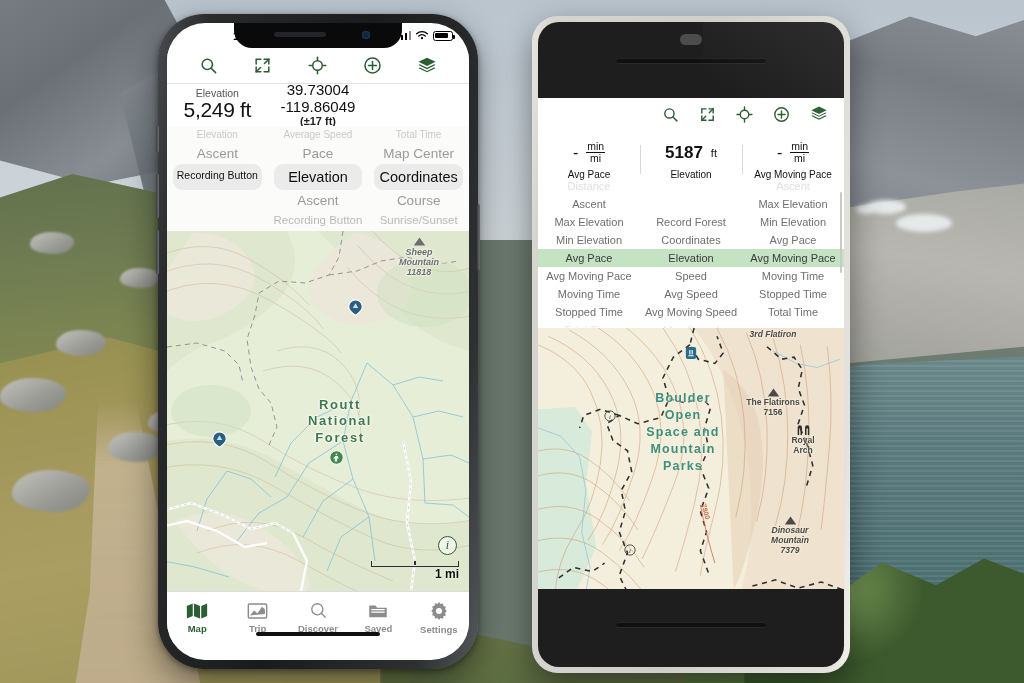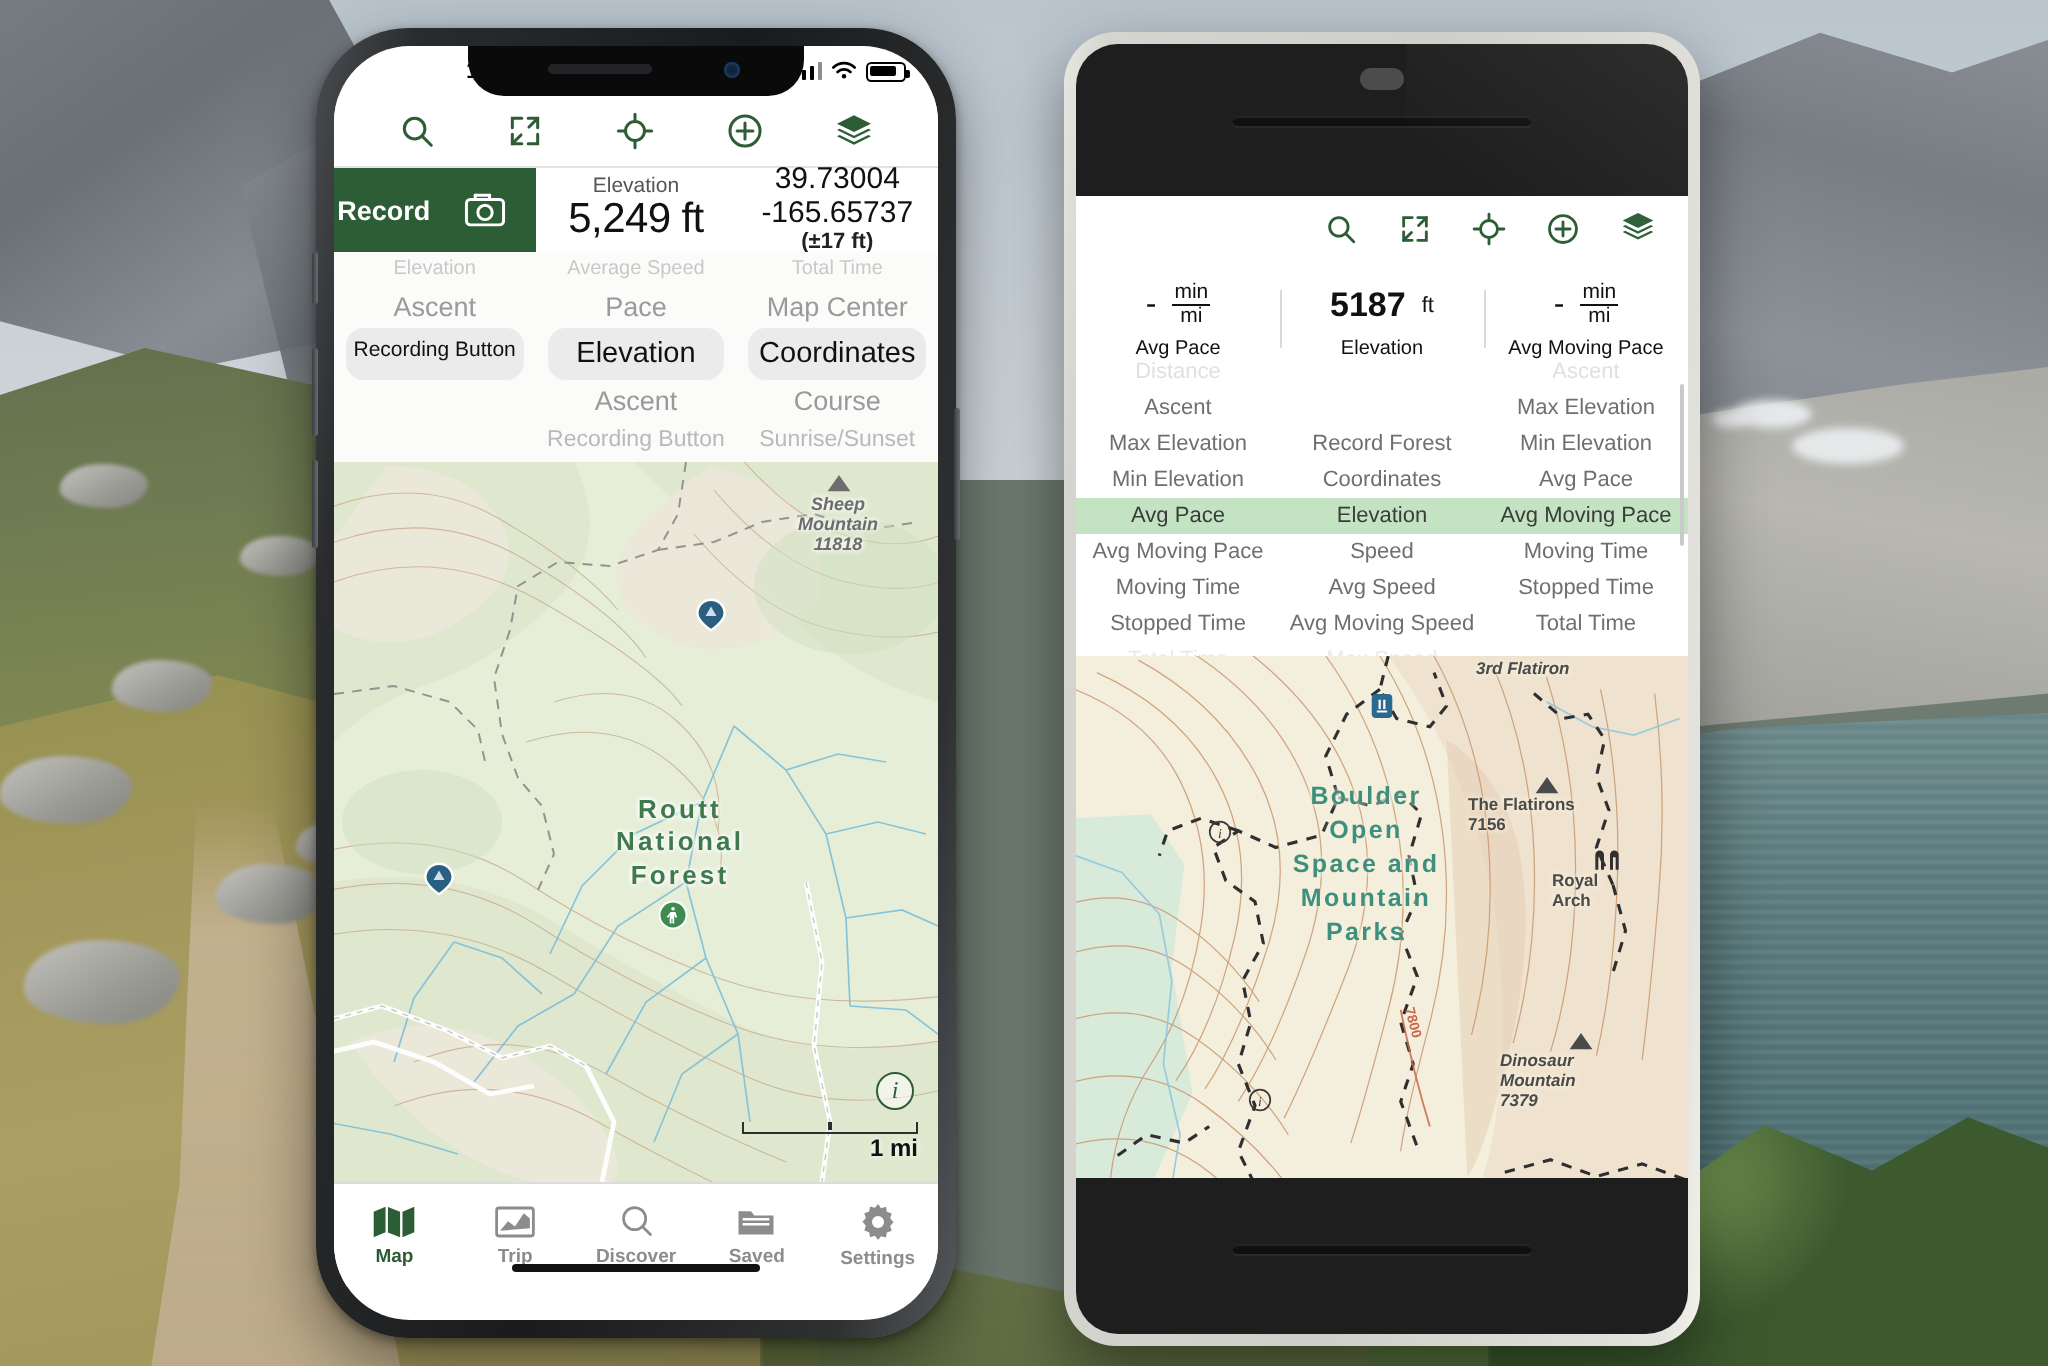--- a/index.html
+++ b/index.html
@@ -259,21 +259,21 @@
   .and-prow.ghost2 .and-pcell { color:#eaeaea; font-size:11px; }
   .and-prow.selected { background:#c3e3c3; }
   .and-prow.selected .and-pcell { color:#3b3b3b; }
   .and-scroll { position:absolute; right:2px; top:4px; width:2.5px; height:58%;
                 background:#c9c9c9; border-radius:2px; }
   .and-map { flex:1; position:relative; overflow:hidden; background:#f2ecd8; }
 
   .amaplabel { position:absolute; font-weight:700; color:#3f8f7e;
                text-shadow:0 0 3px #f6f0dd,0 0 3px #f6f0dd; letter-spacing:1.2px; text-align:center; }
   .amapgrey { position:absolute; color:#4a4a4a; font-style:italic; font-weight:600;
-              text-shadow:0 0 3px #f6f0dd,0 0 3px #f6f0dd; line-height:1.15; }
+              text-shadow:0 0 3px #f6f0dd,0 0 3px #f6f0dd; text-align:center; line-height:1.15; }
 </style>
 </head>
 <body>
 
 <div id="bg">
   <div class="bg-sky"></div>
   <div class="bg-peak-l"></div>
   <div class="bg-peak-l2"></div>
   <div class="bg-slope-l"></div>
   <div class="bg-grass-l"></div>
@@ -364,39 +364,27 @@
       </svg>
       <svg width="20" height="20" viewBox="0 0 24 24" fill="#2c5d35">
         <path d="M12 2 1.8 7 12 12l10.2-5z"></path>
         <path d="M12 14.2 3.4 10 1.8 10.8 12 15.8l10.2-5-1.6-.8z"></path>
         <path d="M12 18 3.4 13.8 1.8 14.6 12 19.6l10.2-5-1.6-.8z"></path>
       </svg>
     </div>
 
     <div class="fields">
       <div class="topstrip">
-        <div class="rec-group">
-          <div class="rec-btn">Record</div>
-          <div class="cam-btn">
-            <svg width="21" height="18" viewBox="0 0 24 20" fill="none" stroke="#fff" stroke-width="1.7">
-              <rect x="1.4" y="4" width="21.2" height="14.5" rx="2.2"></rect>
-              <circle cx="12" cy="11.4" r="4.1"></circle>
-              <line x1="6.4" y1="1.6" x2="14.6" y2="1.6" stroke-linecap="round"></line>
-              <line x1="6.4" y1="1.6" x2="6.4" y2="4" stroke-linecap="round"></line>
-              <line x1="14.6" y1="1.6" x2="14.6" y2="4" stroke-linecap="round"></line>
-            </svg>
-          </div>
-        </div>
         <div class="stat-cell">
           <div class="stat-label">Elevation</div>
           <div class="stat-value">5,249 ft</div>
         </div>
         <div class="stat-cell">
           <div class="coord-line">39.73004</div>
-          <div class="coord-line">-165.65737</div>
+          <div class="coord-line">-119.86049</div>
           <div class="coord-acc">(±17 ft)</div>
         </div>
       </div>
 
       <div class="picker">
         <div class="prow faded-2">
           <div class="pcell">Elevation</div>
           <div class="pcell">Average Speed</div>
           <div class="pcell">Total Time</div>
         </div>

